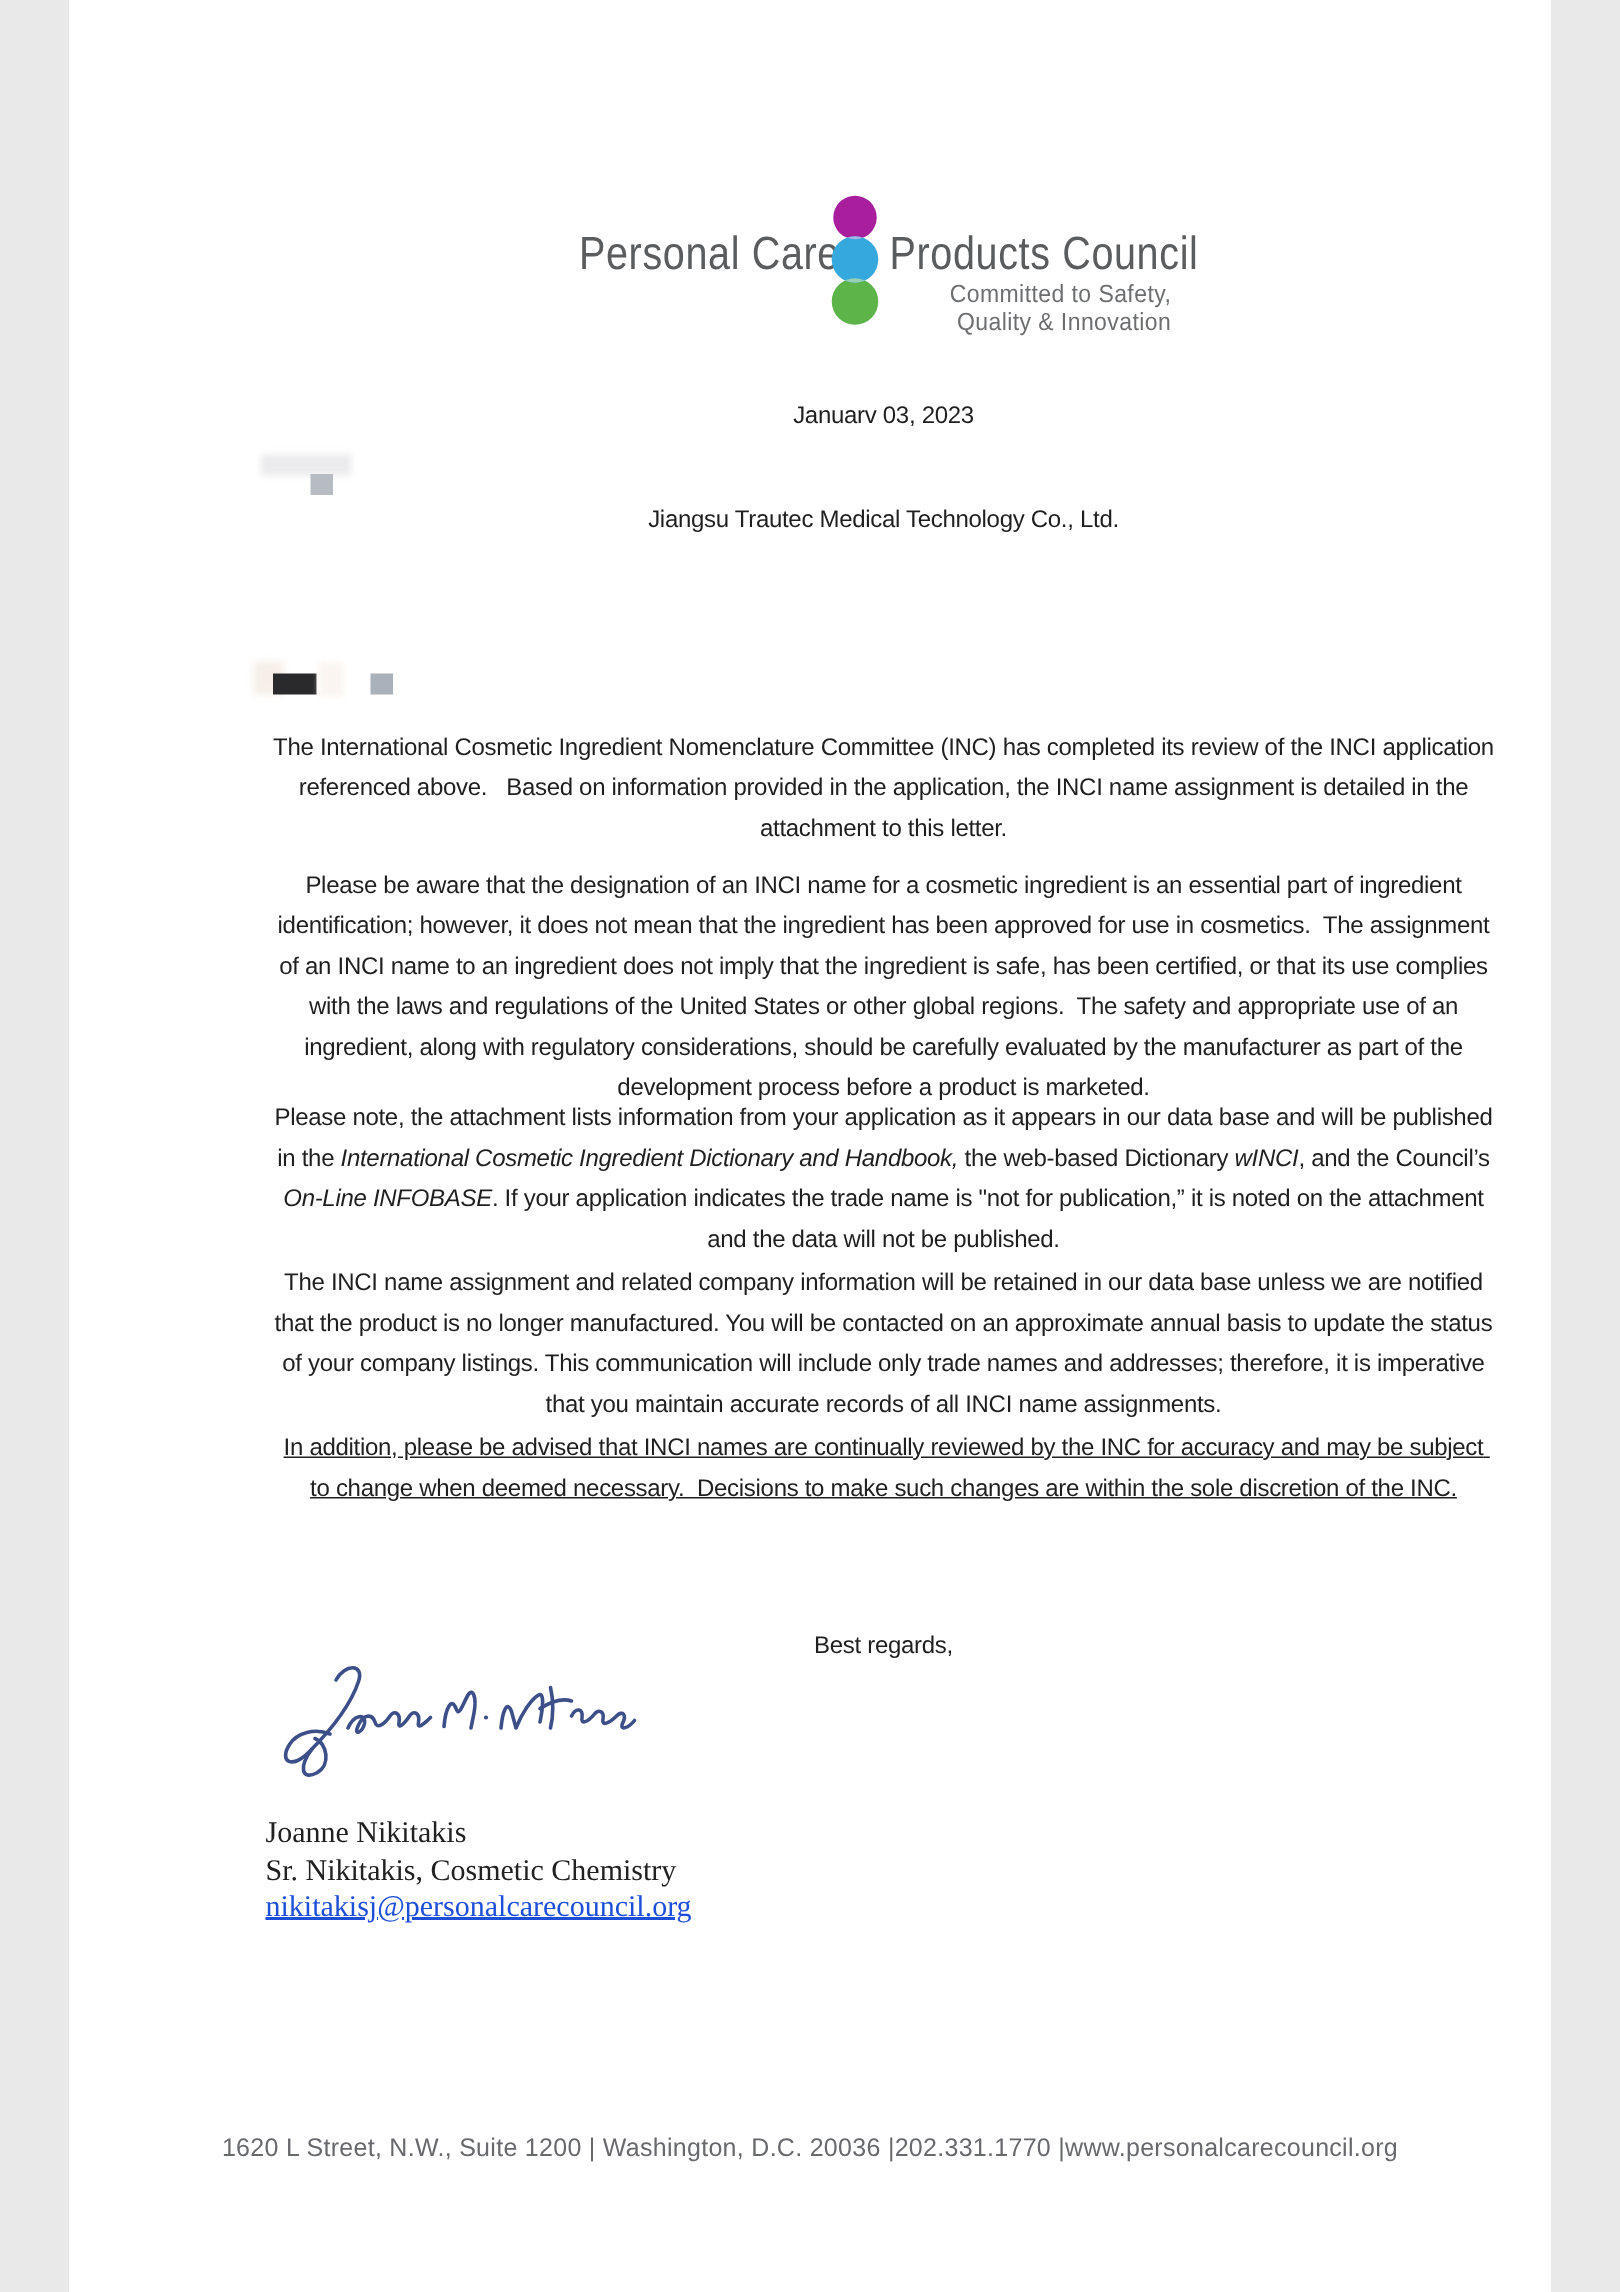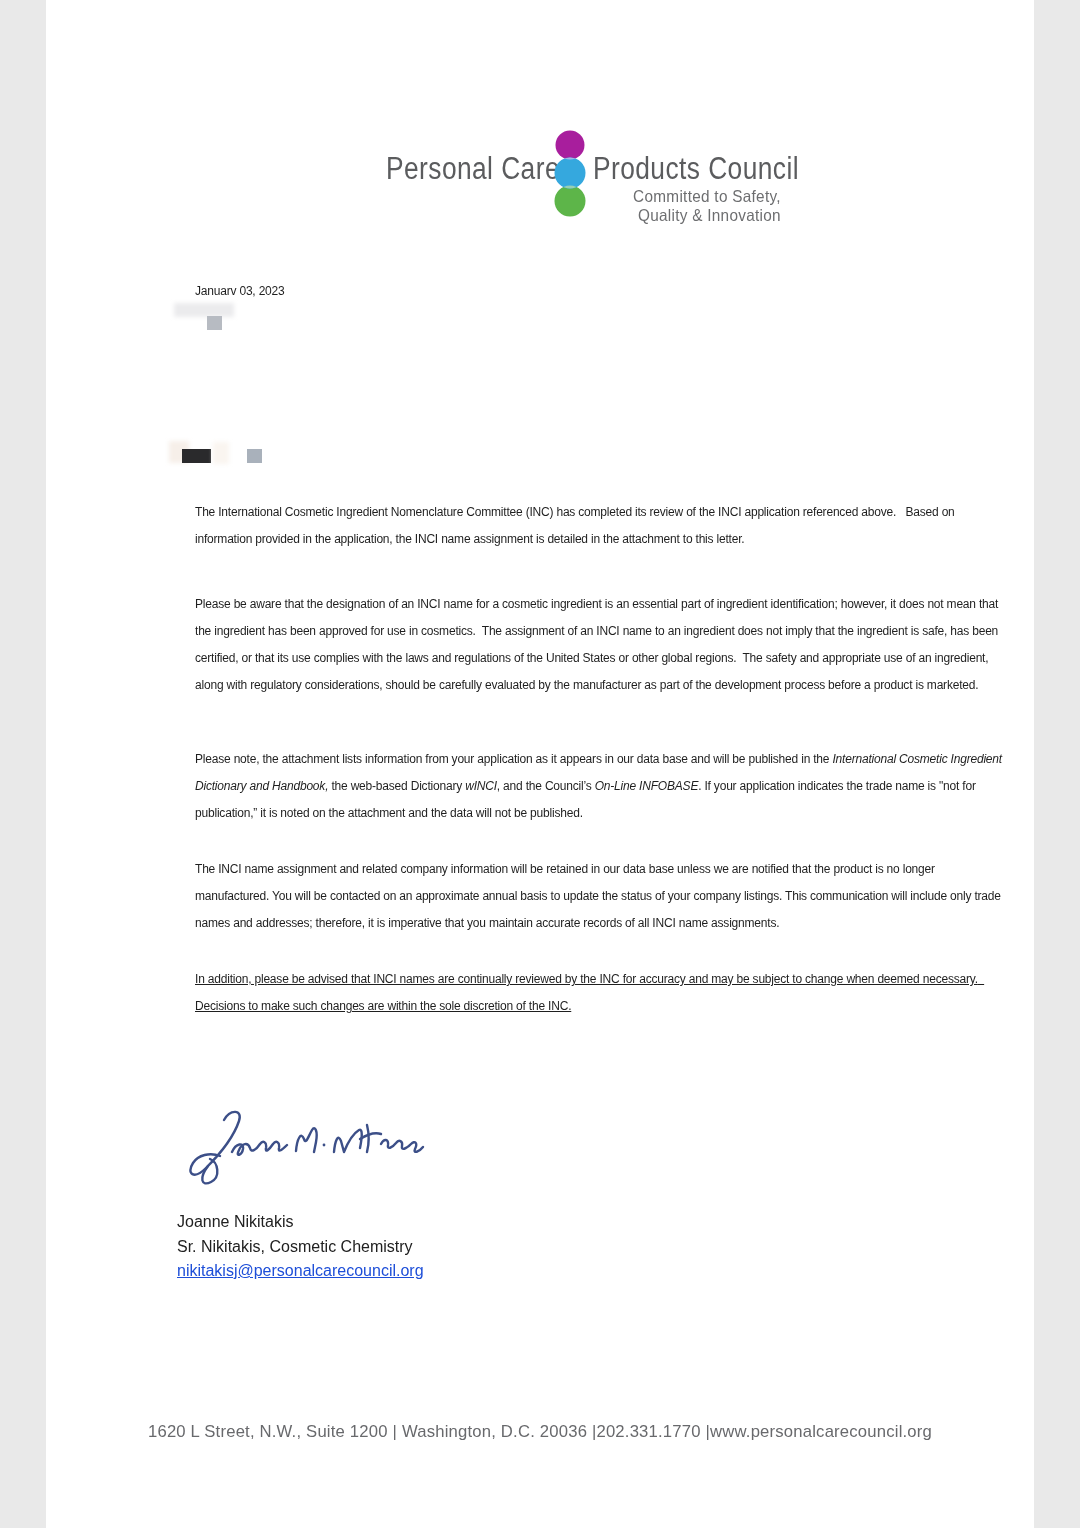--- a/index.html
+++ b/index.html
@@ -27,21 +27,21 @@
   .logo-circles{position:absolute;left:162px;top:0;}
   .logo-tagline{
     position:absolute;right:2px;top:57px;
     text-align:right;font-size:16.5px;line-height:18.5px;
     color:#6d6e70;letter-spacing:0.3px;
     transform:scaleX(0.93);transform-origin:right center;
     white-space:nowrap;
   }
 
   
-  .line,.para{position:absolute;left:131px;width:816px;font-size:12px;line-height:27px;letter-spacing:-0.2px;color:#1f1f1f;margin:18px;}
+  .line,.para{position:absolute;left:131px;width:816px;font-size:16px;line-height:27px;letter-spacing:-0.2px;color:#1f1f1f;margin:4px;text-align:center;}
   .para{white-space:pre-wrap;}
   .date{top:260px;}
   .recipient{top:329px;}
   .subject{top:394px;}
   .p1{top:481px;}
   .p2{top:573px;}
   .p3{top:728px;}
   .p4{top:838px;}
   .p5{top:948px;text-decoration:underline;}
   .p6{top:1038px;}
@@ -53,21 +53,21 @@
   .redact-smudge1{left:128px;top:303px;width:60px;height:14px;background:#ebebed;filter:blur(2px);}
   .redact-sq1{left:161px;top:316px;width:15px;height:14px;background:#b7bbc2;}
   .redact-smudge2{left:123px;top:441px;width:20px;height:22px;background:#f6efe9;filter:blur(2px);}
   .redact-black{left:136px;top:449px;width:29px;height:14px;background:#2a2a2c;}
   .redact-smudge3{left:167px;top:442px;width:16px;height:22px;background:#faf5f0;filter:blur(2px);}
   .redact-sq2{left:201px;top:449px;width:15px;height:14px;background:#a9b1bb;}
 
   
   .signature{position:absolute;left:138px;top:1102px;}
 
-  .sig-block{position:absolute;left:131px;top:1210px;font-size:16px;line-height:24.5px;}
+  .sig-block{position:absolute;left:131px;top:1210px;font-size:20px;line-height:24.5px;font-family:Liberation Serif, serif;}
   .sig-block a{
     color:#1d4ed8;text-decoration:underline;
   }
 
   
   .footer{
     position:absolute;left:0;top:1422px;width:100%;
     text-align:center;
     font-size:17px;color:#68696c;letter-spacing:0.2px;
     transform:scaleX(0.98);
@@ -100,32 +100,34 @@
       <div>Committed to Safety,</div>
       <div>Quality &amp; Innovation</div>
     </div>
   </div>
 
   <div class="line date">Januarv 03, 2023</div>
 
   <div class="redact redact-smudge1"></div>
   <div class="redact redact-sq1"></div>
 
+  <div class="line recipient">Jiangsu Trautec Medical Technology Co., Ltd.</div>
 
   <div class="redact redact-smudge2"></div>
   <div class="redact redact-black"></div>
   <div class="redact redact-smudge3"></div>
   <div class="redact redact-sq2"></div>
 
   <p class="para p1"><span>The International Cosmetic Ingredient Nomenclature Committee (INC) has completed its review of the INCI application referenced above.   Based on information provided in the application, the INCI name assignment is detailed in the attachment to this letter.</span></p>
   <p class="para p2"><span>Please be aware that the designation of an INCI name for a cosmetic ingredient is an essential part of ingredient identification; however, it does not mean that the ingredient has been approved for use in cosmetics.  The assignment of an INCI name to an ingredient does not imply that the ingredient is safe, has been certified, or that its use complies with the laws and regulations of the United States or other global regions.  The safety and appropriate use of an ingredient, along with regulatory considerations, should be carefully evaluated by the manufacturer as part of the development process before a product is marketed.</span></p>
   <p class="para p3"><span>Please note, the attachment lists information from your application as it appears in our data base and will be published in the </span><em>International Cosmetic Ingredient Dictionary and Handbook,</em><span> the web-based Dictionary </span><em>wINCI</em><span>, and the Council’s </span><em>On-Line INFOBASE</em><span>. If your application indicates the trade name is "not for publication,” it is noted on the attachment and the data will not be published.</span></p>
   <p class="para p4"><span>The INCI name assignment and related company information will be retained in our data base unless we are notified that the product is no longer manufactured. You will be contacted on an approximate annual basis to update the status of your company listings. This communication will include only trade names and addresses; therefore, it is imperative that you maintain accurate records of all INCI name assignments.</span></p>
   <p class="para p5"><span>In addition, please be advised that INCI names are continually reviewed by the INC for accuracy and may be subject to change when deemed necessary.  Decisions to make such changes are within the sole discretion of the INC.</span></p>
 
+  <div class="line closing">Best regards,</div>
 
   <svg class="signature" width="242" height="86" viewBox="0 0 242 86" role="img" aria-label="Joanne M. Nikitakis">
     <g fill="none" stroke="#3c4f88" stroke-width="2.4" stroke-linecap="round" stroke-linejoin="round">
       <path d="M40,18 C46,7 59,7 55,19 C49,37 34,54 22,66 C10,78 2,72 9,61 C14,53 26,50 36,54"></path>
       <path d="M24,64 C15,76 17,85 27,80 C37,75 34,60 26,57"></path>
       <path d="M48,50 C52,41 60,40 59,47 C58,53 51,56 55,48 C58,41 64,40 66,46 C67,51 72,48 76,42 C79,38 83,40 82,46 C81,51 85,48 89,42 C92,38 96,40 95,46 C94,51 98,48 103,43"></path>
       <path d="M112,49 C113,37 117,29 120,37 C122,43 124,35 128,28 C131,23 134,29 132,40 L130,50"></path>
       <circle cx="140" cy="43" r="1.4" fill="#3c4f88" stroke="none"></circle>
       <path d="M150,50 C151,39 154,31 157,39 L160,50 C164,40 170,31 175,28 C179,26 178,36 176,46"></path>
       <path d="M183,23 C185,31 185,42 183,50"></path>

